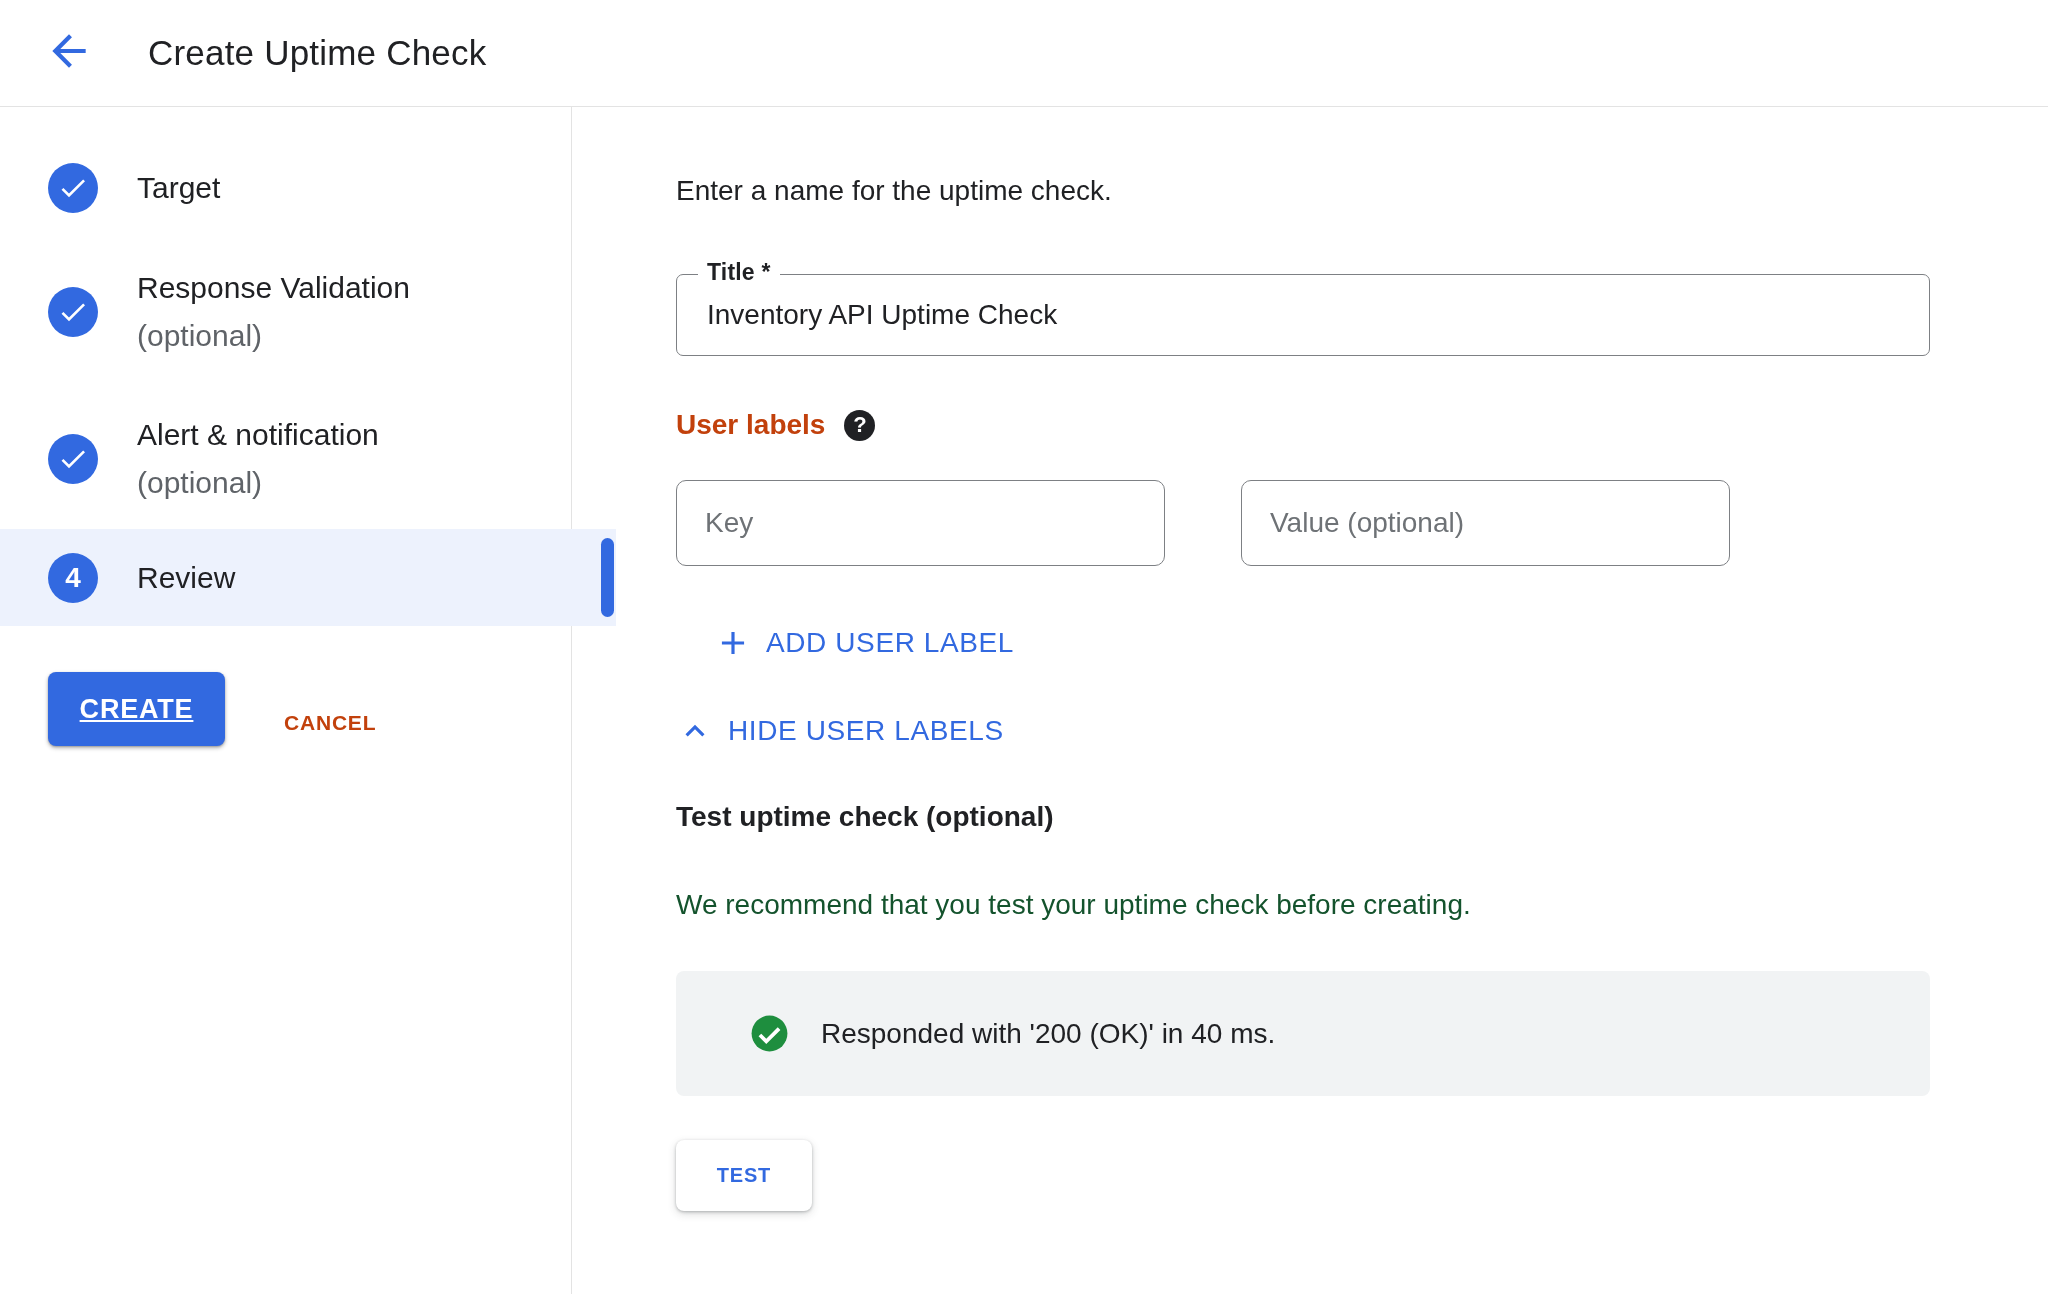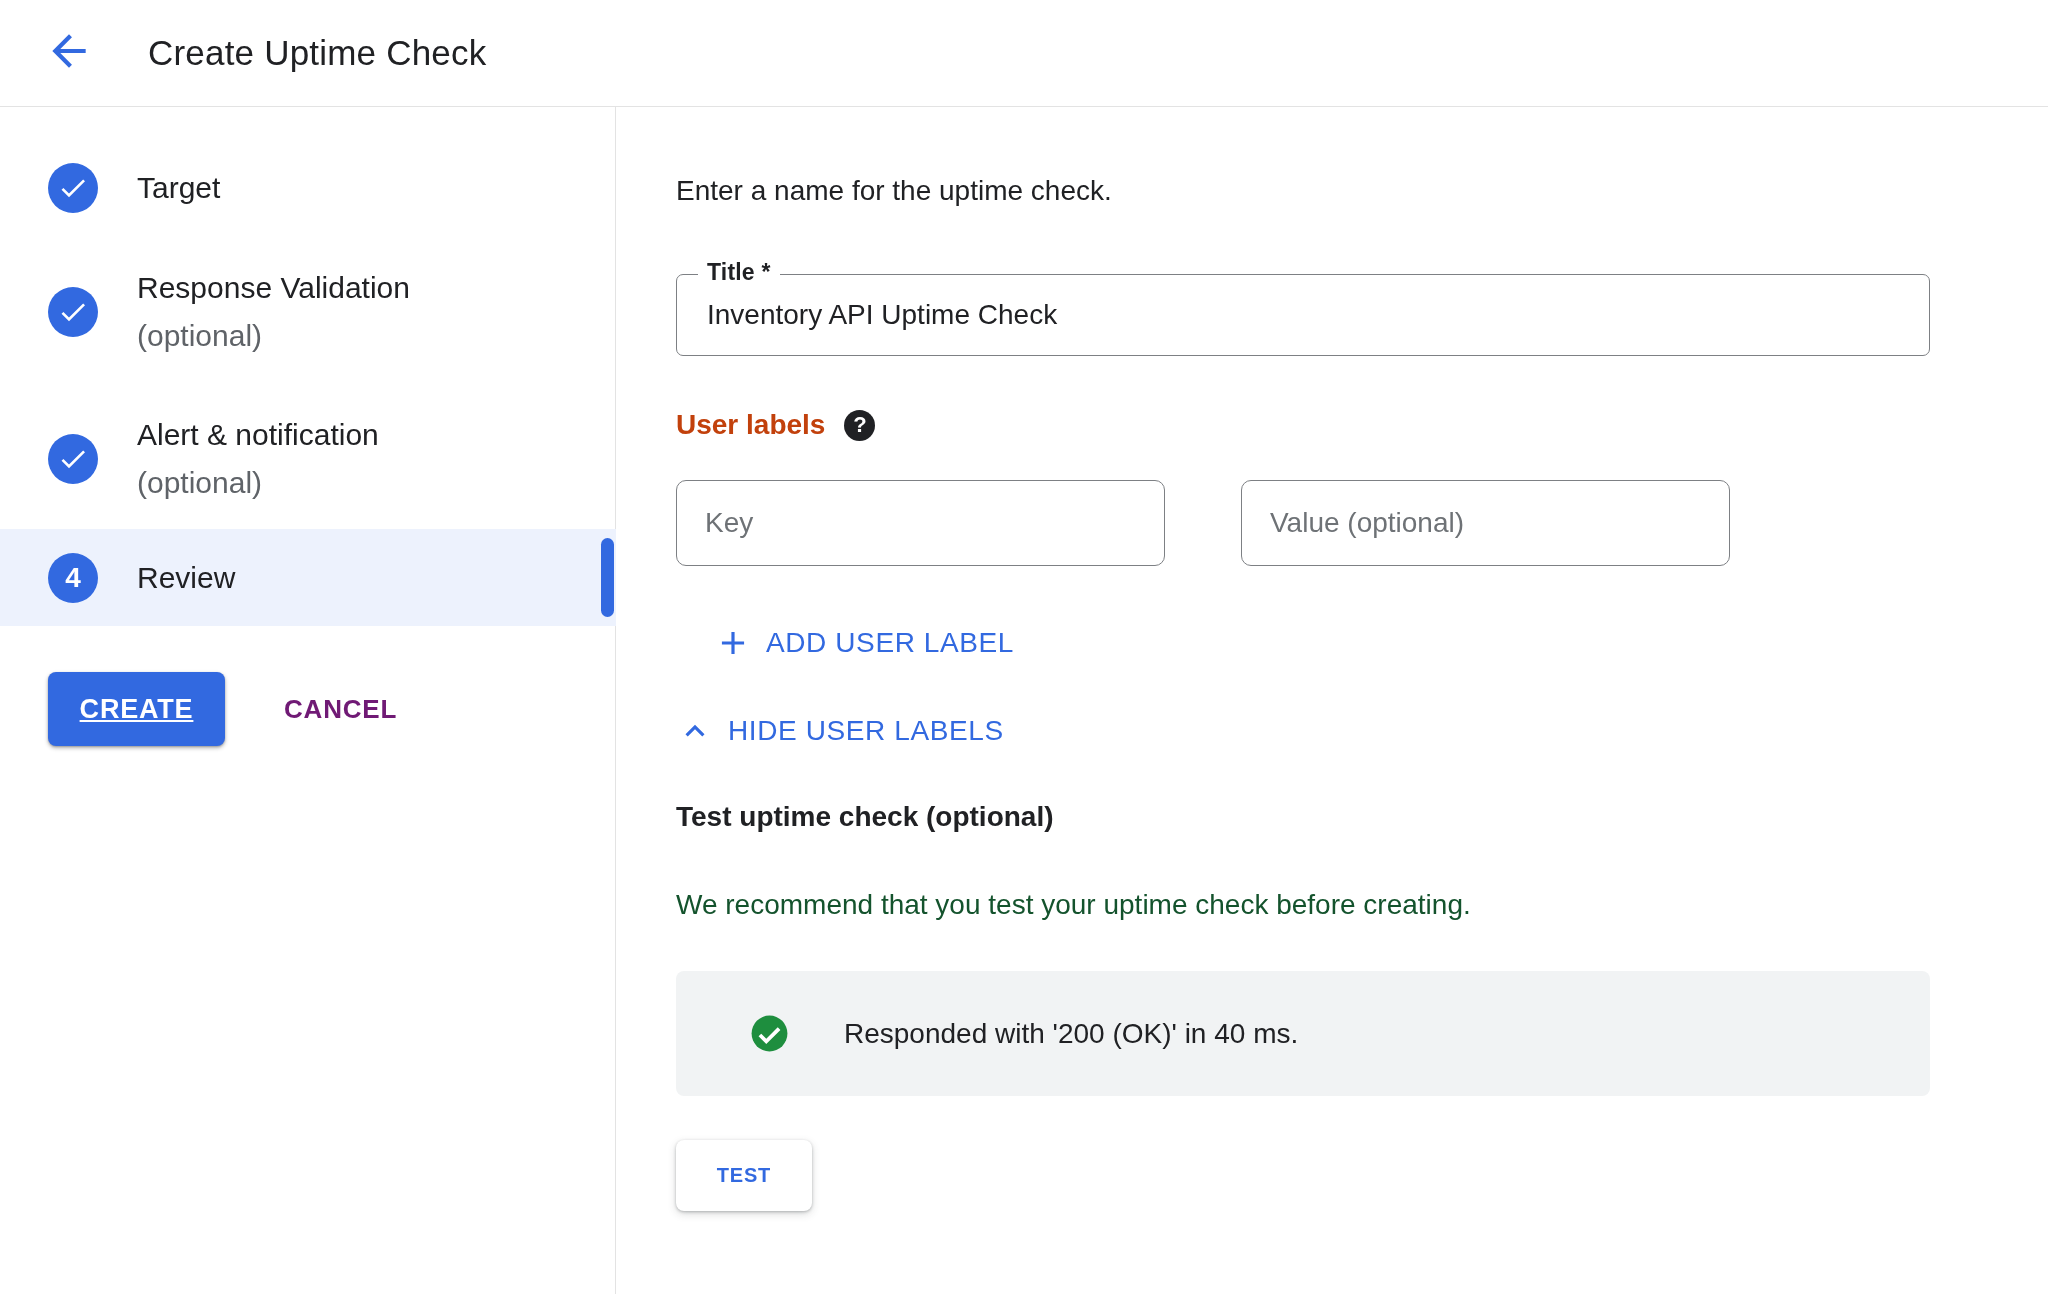--- a/index.html
+++ b/index.html
@@ -13,42 +13,42 @@
   .header { position:absolute; top:0; left:0; width:2048px; height:107px;
             border-bottom:1px solid #e3e3e3; background:#fff; }
   .back-btn { position:absolute; left:38px; top:20px; width:62px; height:62px;
               border:none; background:transparent; cursor:pointer; display:flex;
               align-items:center; justify-content:center; }
   .back-btn svg { width:50px; height:50px; }
   .page-title { position:absolute; left:148px; top:0; height:106px; line-height:106px;
                 font-size:35px; font-weight:400; color:#202124; letter-spacing:0.2px; }
 
   
-  .sidebar { position:absolute; top:107px; left:0; width:616px; height:1187px;
+  .sidebar { position:absolute; top:107px; left:0; width:572px; height:1187px;
              border-right:1.5px solid #e3e3e3; background:#fff; }
   .step { position:absolute; left:0; width:616px; display:flex; align-items:center; cursor:pointer; }
   .step-1 { top:56px;  height:50px; }
   .step-2 { top:155px; height:100px; }
   .step-3 { top:302px; height:100px; }
   .step-4 { top:422px; height:97px; background:var(--active-bg,#edf2fd); }
   .step-circle { flex:0 0 auto; width:50px; height:50px; margin-left:48px; border-radius:50%;
                  background:var(--accent,#3269e0); display:flex; align-items:center; justify-content:center; }
   .step-circle svg { width:32px; height:32px; }
   .step-number { color:#fff; font-size:28px; font-weight:700; }
   .step-text { margin-left:39px; font-size:30px; line-height:48px; color:#202124; }
   .step-sub { color:#5f6368; }
   .active-bar { position:absolute; right:2px; top:9px; width:13px; height:79px;
                 border-radius:8px; background:var(--accent,#3269e0); }
   .create-btn { position:absolute; left:48px; top:565px; width:177px; height:74px;
                 background:var(--accent,#3269e0); color:#fff; border:none; border-radius:8px;
                 font-family:inherit; font-size:27px; font-weight:700; letter-spacing:0.8px;
                 box-shadow:0 2px 4px rgba(0,0,0,0.28), 0 1px 2px rgba(0,0,0,0.2); cursor:pointer;text-decoration:underline; }
-  .cancel-btn { position:absolute; left:270px; top:565px; height:74px; padding:0 14px;
-                background:transparent; border:none; font-family:inherit; font-size:26px;
-                font-weight:700; letter-spacing:0.8px; color:#701a75; cursor:pointer; }
+  .cancel-btn { position:absolute; left:270px; top:579px; height:74px; padding:0 14px;
+                background:transparent; border:none; font-family:inherit; font-size:21px;
+                font-weight:700; letter-spacing:0.8px; color:#c2410c; cursor:pointer; }
 
   
   .main { position:absolute; top:107px; left:618px; width:1430px; height:1187px; background:#fff; }
   .intro { position:absolute; left:58px; top:68px; font-size:28px; color:#202124; }
 
   .title-field { position:absolute; left:58px; top:167px; width:1254px; height:82px;
                  border:1.5px solid #7d8084; border-radius:7px; background:#fff;padding-left:6px; }
   .title-field-label { position:absolute; top:-16px; left:21px; background:#fff; padding:0 9px;
                        font-size:23px; font-weight:700; color:#202124; letter-spacing:0.2px; }
   .title-field input { width:100%; height:100%; border:none; outline:none; background:transparent;
@@ -73,21 +73,21 @@
   .add-label-link { left:96px; top:517px; }
   .hide-labels-link { left:58px; top:605px; }
   .text-link svg { width:38px; height:38px; margin-right:14px; }
 
   .test-heading { position:absolute; left:58px; top:694px; font-size:28px; font-weight:700; color:#202124; }
   .test-desc { position:absolute; left:58px; top:782px; font-size:28px; color:#14532d;text-align:center; }
 
   .result-box { position:absolute; left:58px; top:864px; width:1254px; height:125px;
                 background:var(--result-bg,#f1f3f4); border-radius:8px; display:flex; align-items:center; }
   .result-icon { flex:0 0 auto; margin-left:72px; width:43px; height:43px; }
-  .result-text { margin-left:53px; font-size:28px; color:#202124; }
+  .result-text { margin-left:30px; font-size:28px; color:#202124; }
 
   .test-btn { position:absolute; left:58px; top:1033px; width:136px; height:71px;
               background:#fff; border:none; border-radius:8px; color:var(--accent,#3269e0);
               font-family:inherit; font-size:20px; font-weight:700; letter-spacing:0.8px;
               box-shadow:0 1px 3px rgba(60,64,67,0.32), 0 3px 8px rgba(60,64,67,0.18); cursor:pointer; }
 </style>
 </head>
 <body>
 
 <div id="app" style="--accent: #3269e0; --active-bg: #edf2fd; --result-bg: #f1f3f4;">

